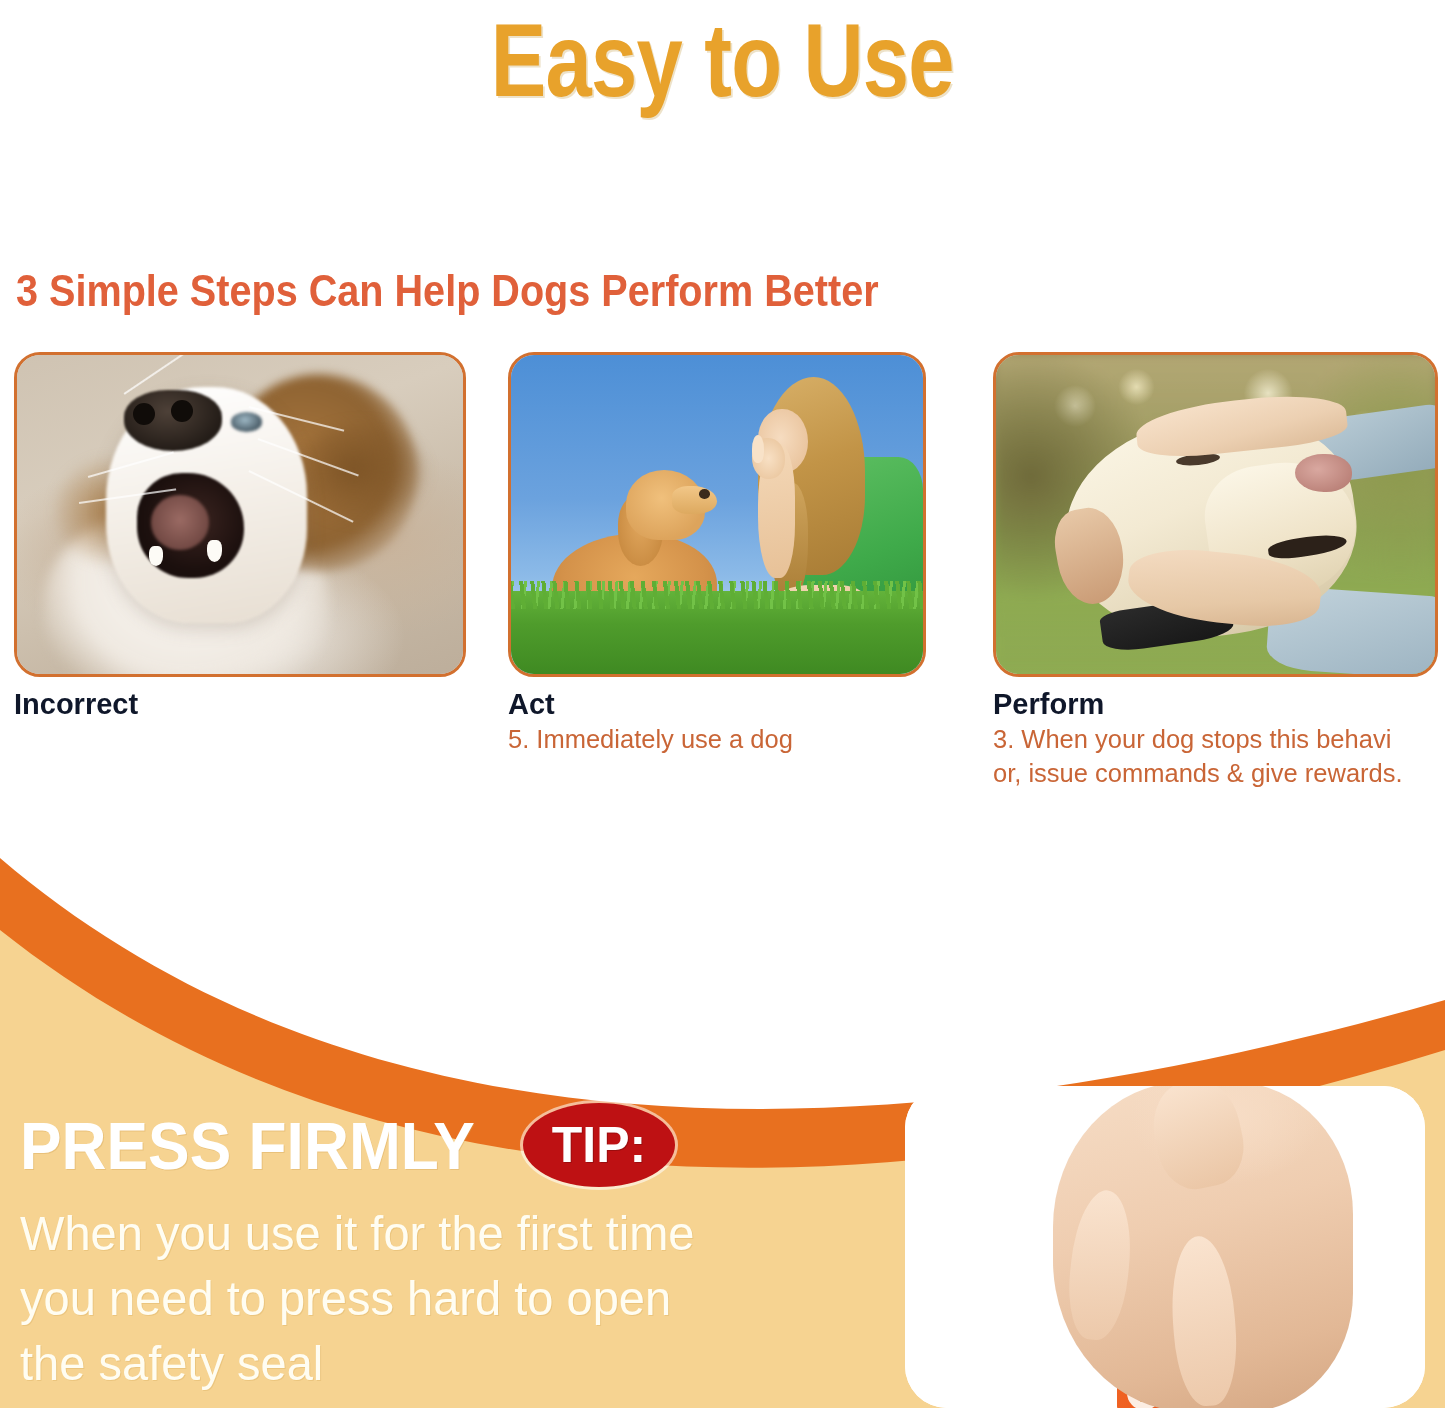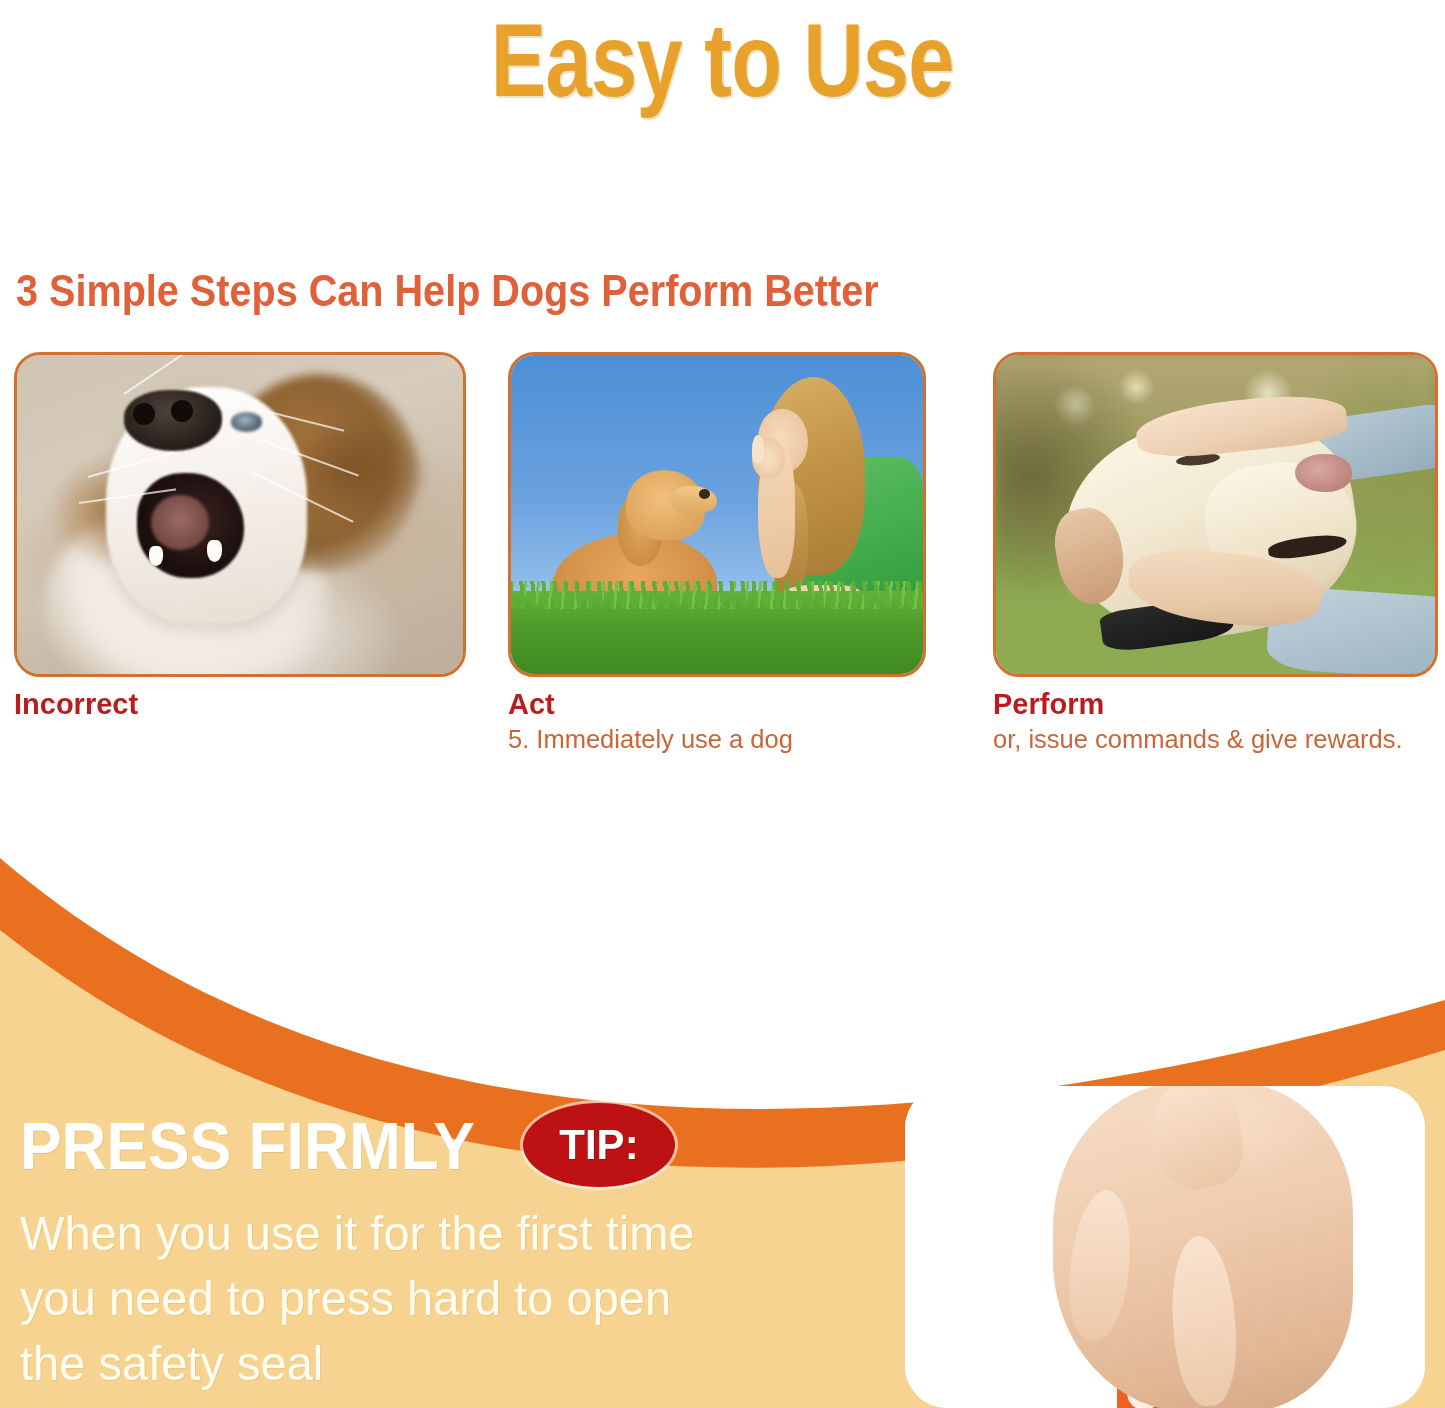--- a/index.html
+++ b/index.html
@@ -288,21 +288,21 @@
     position:absolute; left:62%; top:74%; width:40%; height:26%;
     background:linear-gradient(160deg,#c2d3dc,#9cb3c1);
     border-radius:32% 10% 6% 26%;
     transform:rotate(4deg);
   }
 
   
   .cap-title{
     font-family:"Liberation Sans", sans-serif;
     font-weight:bold; font-size:29px; line-height:1.25;
-    color:#b91c1c; margin-top:9px;
+    color:#0f172a; margin-top:9px;
   }
   .cap-body{
     font-family:"Liberation Sans", sans-serif;
     font-size:25.5px; line-height:1.33; color:#C96536;
     margin-top:1px;
   }
   .cap-body span{ display:block; white-space:nowrap; }
 
   
   #bottom-panel{
@@ -327,21 +327,21 @@
   }
   #tip-badge{
     width:152px; height:84px; border-radius:50%;
     background:#BE1113;
     display:flex; align-items:center; justify-content:center;
     flex:0 0 auto;
     box-shadow:0 0 0 3px rgba(255,255,255,.55);
   }
   #tip-text{
     font-family:"Liberation Sans", sans-serif;
-    font-weight:bold; font-size:42px; line-height:1; color:#ffffff;
+    font-weight:bold; font-size:50px; line-height:1; color:#ffffff;
     letter-spacing:0px;
     text-shadow:1px 1px 0 rgba(120,10,10,.5);
   }
   #press-lines{ margin-top:14px; }
   #press-lines div{
     font-family:"Liberation Sans", sans-serif;
     font-size:49px; line-height:1.33; color:#FFFDF2;
     white-space:nowrap;
     transform:scaleX(0.96); transform-origin:left center;
     text-shadow:1px 1px 0 rgba(210,160,80,.28);
@@ -487,20 +487,21 @@
         <div class="lab-nose"></div>
         <div class="lab-eye"></div>
         <div class="lab-mouth"></div>
         <div class="collar"></div>
         <div class="hand-top"></div>
         <div class="hand-bottom"></div>
       </div>
     </div>
     <div class="cap-title">Perform</div>
     <div class="cap-body">
+      <span>3. When your dog stops this behavi</span>
       <span>or, issue commands &amp; give rewards.</span>
     </div>
   </div>
 </div>
 
 <div id="bottom-panel">
   <svg id="wave-svg" viewBox="0 0 1445 568" preserveAspectRatio="none">
     <path d="M0,18 C330,300 820,340 1445,160 L1445,568 L0,568 Z" fill="#E8701F"></path>
     <path d="M0,90 C340,360 830,400 1445,210 L1445,568 L0,568 Z" fill="#F6D391"></path>
   </svg>

